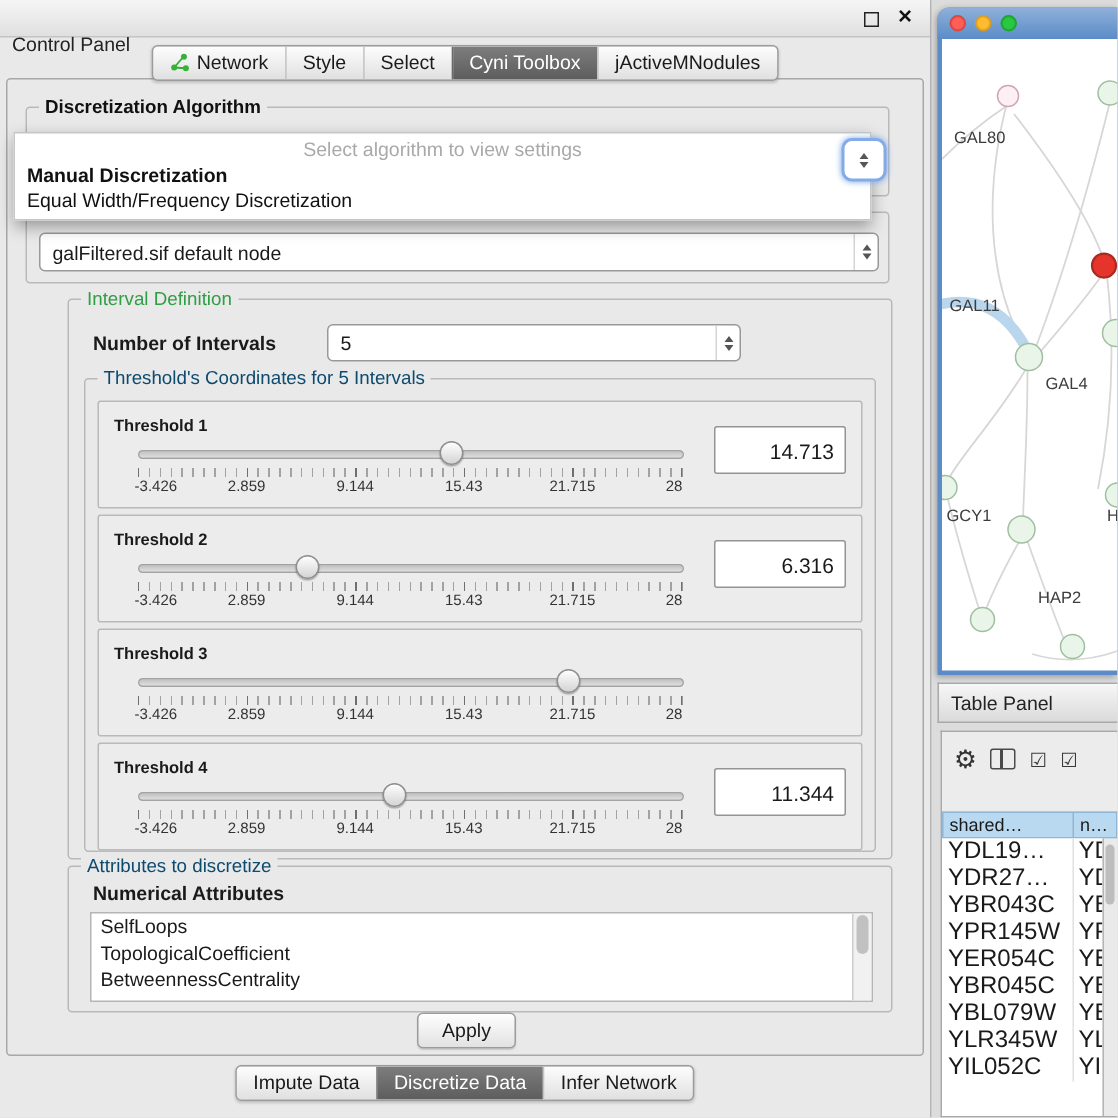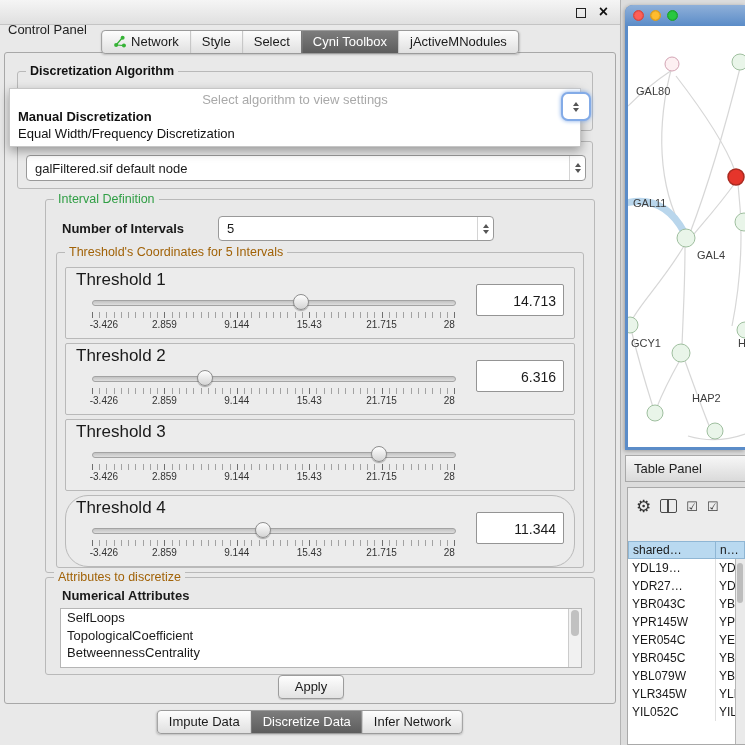--- a/index.html
+++ b/index.html
@@ -27,21 +27,21 @@
   .tab.selected{background:linear-gradient(#7d7d7d,#5d5d5d);color:#fff;border-left-color:#6a6a6a;}
   #top-tabs{top:30px;left:50%;transform:translateX(-50%);}
   #bottom-tabs{bottom:11px;left:50%;transform:translateX(-50%);}
   
   #main-panel{position:absolute;left:4px;top:52px;width:610px;height:650px;
     background:#e9e9e9;border:1px solid #a8a8a8;border-radius:3px;}
   .group{position:absolute;border:1px solid #b9b9b9;border-radius:3px;}
   .group-title{position:absolute;top:-8px;left:8px;background:#e9e9e9;padding:0 4px;font-size:12.5px;}
   .gt-plain{color:#111;font-weight:bold;}
   .gt-green{color:#2f9e44;}
-  .gt-blue{color:#a16207;}
+  .gt-blue{color:#0c4a6e;}
   
   .combo{position:absolute;background:#fff;border:1px solid #999;border-radius:4px;
     display:flex;align-items:stretch;}
   .combo-text{flex:1;padding:0 8px;font-size:13px;white-space:nowrap;overflow:hidden;
     display:flex;align-items:center;}
   .stepper{width:15px;display:flex;flex-direction:column;align-items:center;justify-content:center;
     gap:2px;border-left:1px solid #d4d4d4;}
   .tri-up{width:0;height:0;border-left:3.5px solid transparent;border-right:3.5px solid transparent;border-bottom:4.5px solid #555;}
   .tri-down{width:0;height:0;border-left:3.5px solid transparent;border-right:3.5px solid transparent;border-top:4.5px solid #555;}
   
@@ -49,21 +49,21 @@
     border:1px solid #c6c6c6;box-shadow:0 4px 10px rgba(0,0,0,.35);z-index:10;padding:2px 0 4px;}
   .popup-placeholder{text-align:center;color:#a9a9a9;line-height:17px;font-size:13px;}
   .popup-option{padding-left:8px;line-height:17px;font-size:13px;color:#111;white-space:nowrap;}
   .popup-option.bold{font-weight:bold;}
   #algo-combo{position:absolute;left:556px;top:39px;width:26px;height:25px;background:#fff;
     border:2px solid #83abe7;border-radius:7px;z-index:11;box-shadow:0 0 4px #83abe7;
     display:flex;flex-direction:column;align-items:center;justify-content:center;gap:2px;}
   
   .thr-box{position:absolute;left:8px;width:508px;height:70px;border:1px solid #b9b9b9;
     background:#ececec;border-radius:2px;}
-  .thr-label{position:absolute;left:10px;top:2px;font-weight:normal;font-size:17px;}
+  .thr-label{position:absolute;left:10px;top:10px;font-weight:bold;font-size:11px;}
   .slider{position:absolute;left:26px;top:26px;width:362px;height:15px;}
   .track{position:absolute;left:0;top:6px;width:100%;height:4px;border:1px solid #a3a3a3;
     border-radius:3px;background:linear-gradient(#c2c2c2,#dedede);}
   .thumb{position:absolute;top:0;width:14px;height:14px;border-radius:50%;
     background:linear-gradient(#fefefe,#d4d4d4);border:1px solid #8e8e8e;
     box-shadow:0 1px 1px rgba(0,0,0,.3);}
   .ticks{position:absolute;left:26px;top:44px;width:363px;height:6px;
     background-image:
       repeating-linear-gradient(90deg,#6f6f6f 0 1px,transparent 1px 72.4px),
       repeating-linear-gradient(90deg,#a2a2a2 0 1px,transparent 1px 7.24px);}
@@ -110,21 +110,21 @@
   .icon-gear{font-size:17px;color:#333;line-height:17px;}
   .icon-columns{width:15px;height:12px;border:1.5px solid #4a4a4a;border-radius:2px;
     background:linear-gradient(90deg,transparent 0 6px,#4a4a4a 6px 7.5px,transparent 7.5px);}
   .icon-check{font-size:13px;color:#3a3a3a;line-height:13px;}
   .tp-header{position:absolute;top:53px;left:0;right:0;height:18px;display:flex;}
   .tp-th{background:#b9d9f0;border:1px solid #8fb6d4;border-left:none;font-size:12px;
     padding:1px 0 0 4px;overflow:hidden;white-space:nowrap;box-sizing:border-box;}
   .tp-th.c1{width:88px;border-left:1px solid #8fb6d4;}
   .tp-th.c2{flex:1;}
   .tp-rows{position:absolute;top:71px;left:0;right:10px;bottom:0;background:#fff;overflow:hidden;}
-  .tp-row{display:flex;height:18px;background:#fff;font-size:12px;line-height:18px;}
+  .tp-row{display:flex;height:18px;background:#fff;font-size:16px;line-height:18px;}
   .tp-c1{width:88px;padding-left:4px;border-right:1px solid #e0e0e0;overflow:hidden;white-space:nowrap;box-sizing:border-box;}
   .tp-c2{flex:1;padding-left:3px;overflow:hidden;white-space:nowrap;}
   .tp-scrollbar{position:absolute;right:0;top:71px;bottom:0;width:10px;background:#eaeaea;border-left:1px solid #b5b5b5;box-sizing:border-box;}
   .tp-scroll-thumb{position:absolute;top:4px;left:1px;width:6px;height:40px;background:#bdbdbd;border-radius:3px;}
 </style>
 </head>
 <body>
 
 <div id="control-panel">
 
@@ -248,21 +248,21 @@
           <div class="scale">
             <span class="s0">-3.426</span>
             <span class="s1">2.859</span>
             <span class="s2">9.144</span>
             <span class="s3">15.43</span>
             <span class="s4">21.715</span>
             <span class="s5">28</span>
           </div>
         </div>
 
-        <div class="thr-box" style="top:242px;border-radius:23px;">
+        <div class="thr-box" style="top:242px;">
           <span class="thr-label">Threshold 4</span>
           <div class="slider">
             <div class="track"></div>
             <div class="thumb" style="left: calc(47% - 7px);"></div>
           </div>
           <div class="ticks"></div>
           <div class="scale">
             <span class="s0">-3.426</span>
             <span class="s1">2.859</span>
             <span class="s2">9.144</span>

